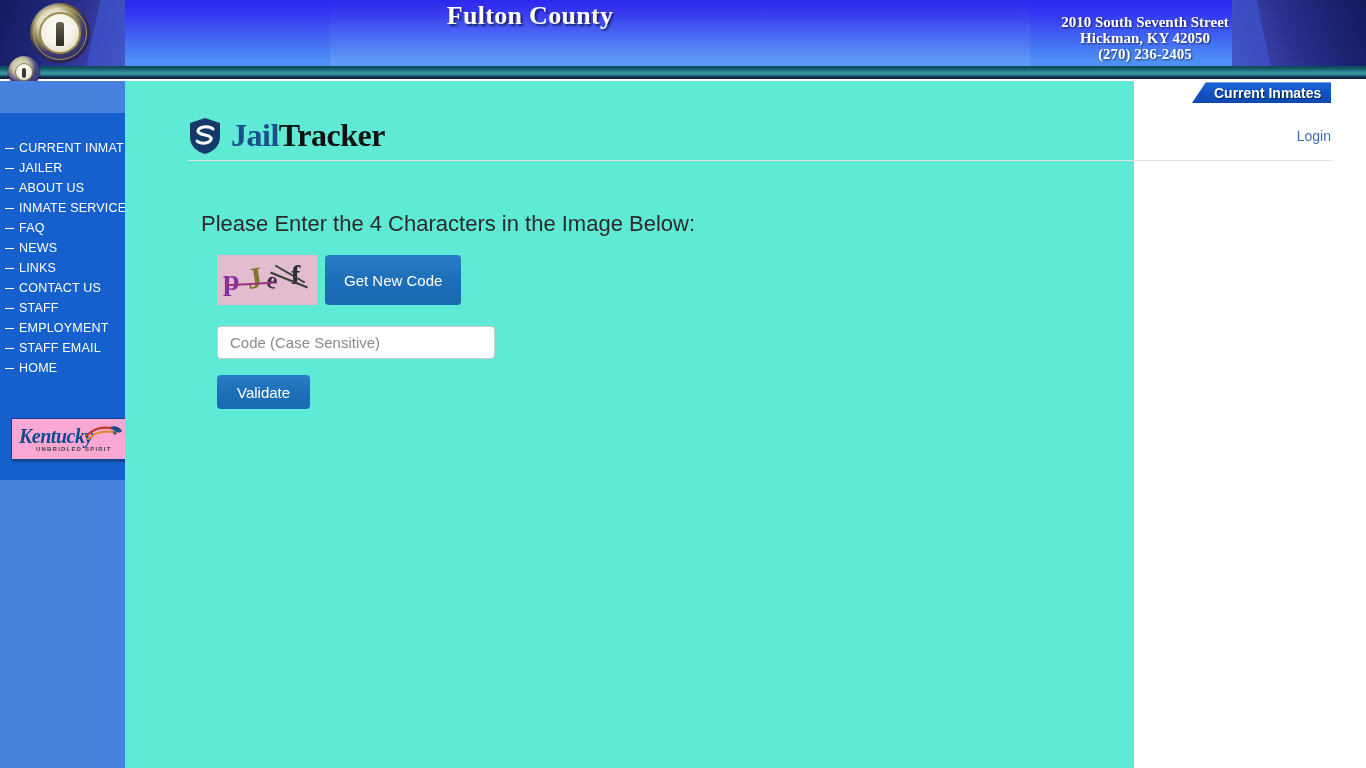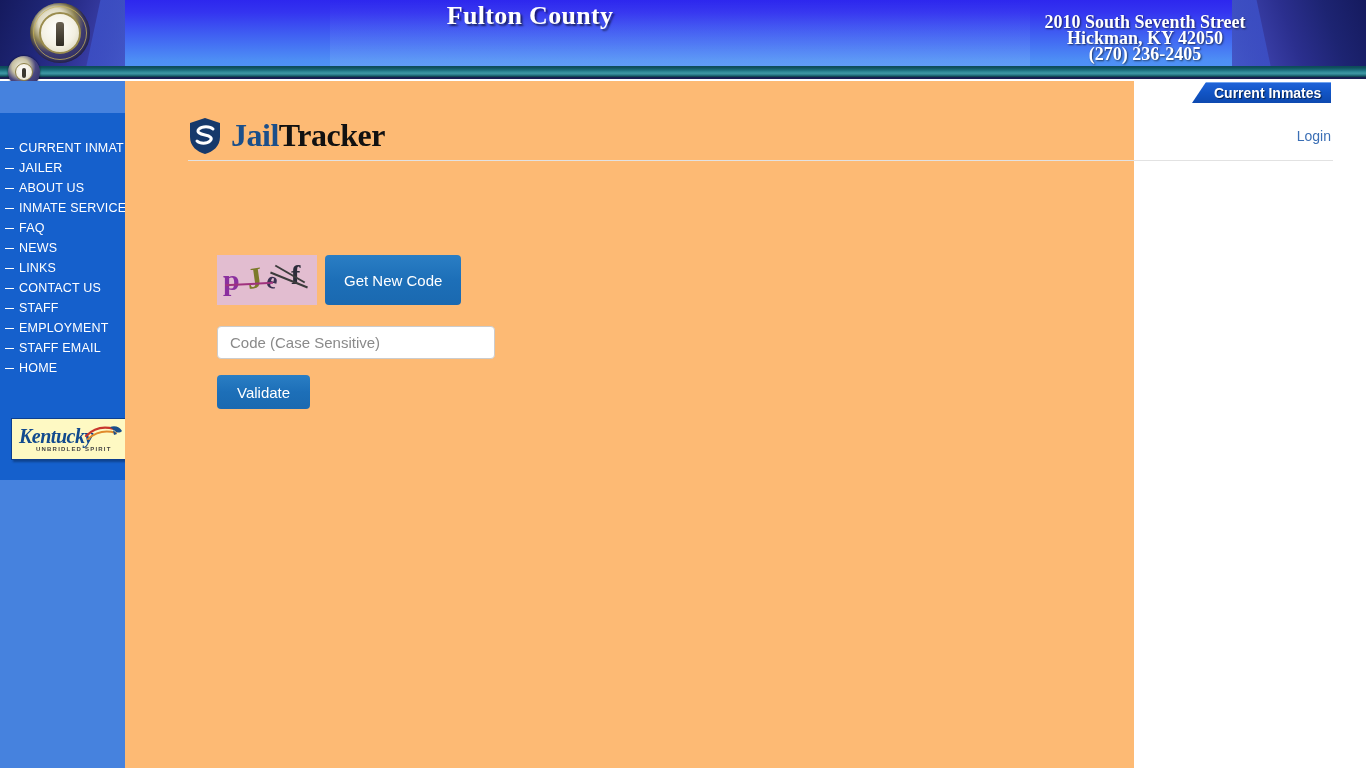--- a/index.html
+++ b/index.html
@@ -67,21 +67,21 @@
     text-align:center; color:#ffffff;
     font-family:"Liberation Serif", serif; font-weight:bold; font-size:26px;
     line-height:28px; letter-spacing:.3px;
     text-shadow: 2px 2px 2px rgba(0,0,0,.55);
   }
   .banner-title .l2 { display:block; padding-left:58px; }
 
   .banner-address {
     position:absolute; left:1040px; top:14px; width:210px; text-align:center;
     color:#ffffff; font-family:"Liberation Serif", serif; font-weight:bold;
-    font-size:18px; line-height:16px; text-shadow: 1px 1px 2px rgba(0,0,0,.6);
+    font-size:15px; line-height:16px; text-shadow: 1px 1px 2px rgba(0,0,0,.6);
   }
 
   
   .teal-bar {
     position:absolute; left:0; top:66px; width:1366px; height:13px;
     background: linear-gradient(to bottom,
       #0d4a58 0%, #10515f 16%, #1a6a78 34%, #2e8795 52%, #3f98a4 66%,
       #2b7c8b 80%, #15525f 93%, #0b3b47 100%);
     border-bottom: 2px solid #1a1f52;
   }
@@ -133,39 +133,39 @@
     text-decoration:none; cursor:pointer;
   }
   .nav-dash {
     display:inline-block; width:9px; height:1px; background:#ffffff;
     margin-right:5px; flex:none;
   }
 
   
   .ky-box {
     position:absolute; left:11px; top:305px; width:118px; height:42px;
-    background:#fef9c3; border:1px solid #0d3f8e;
+    background:#f9a8d4; border:1px solid #0d3f8e;
     box-shadow: 2px 2px 2px rgba(0,0,0,.3);
     overflow:hidden;
   }
   .ky-word {
     position:absolute; left:7px; top:6px;
     font-family:"Liberation Serif", serif; font-style:italic; font-weight:bold;
     font-size:20px; color:#124a8e; letter-spacing:-0.5px;
   }
   .ky-sub {
     position:absolute; left:24px; top:27px;
     font-size:6px; font-weight:bold; letter-spacing:1.2px; color:#444444;
   }
   .ky-horse {
     position:absolute; right:4px; top:4px; width:40px; height:20px;
   }
 
   
-  .content { position:absolute; left:125px; top:81px; width:1009px; height:687px; background:#fdba74; }
+  .content { position:absolute; left:125px; top:81px; width:1009px; height:687px; background:#5eead4; }
 
   .jt-header {
     position:absolute; left:63px; top:30px; width:1145px; height:50px;
     border-bottom:1px solid #e2e2e2;
     display:flex; align-items:center; justify-content:space-between;
   }
   .jt-logo { display:flex; align-items:center; }
   .jt-shield { width:34px; height:38px; margin-right:9px; }
   .jt-text { font-family:"Liberation Serif", serif; font-weight:bold; font-size:32px; letter-spacing:-0.5px; }
   .jt-text .jail { color:#1b4f8a; }
@@ -321,20 +321,21 @@
           <path d="M17 1 L32 6 V20 C32 29 25 35 17 37 C9 35 2 29 2 20 V6 Z" fill="#16396b"></path>
           <path d="M25 12 C22 9, 14 9, 11 12 C8 15, 12 17, 17 18 C22 19, 25 21, 22 24 C19 27, 12 27, 9 24" stroke="#ffffff" stroke-width="3" fill="none" stroke-linecap="round"></path>
         </svg>
         <span class="jt-text">
           <span class="jail">Jail</span><span class="tracker">Tracker</span>
         </span>
       </div>
       <a class="login-link">Login</a>
     </div>
 
+    <div class="prompt">Please Enter the 4 Characters in the Image Below:</div>
 
     <div class="captcha-row">
       <div class="captcha-img" style="background: rgb(226, 189, 208);">
         <span class="cap-ch" style="left: 6px; top: 8px; font-size: 30px; color: rgb(138, 47, 158);">p</span>
         <span class="cap-ch" style="left: 30px; top: 6px; font-size: 30px; transform: rotate(-8deg); color: rgb(124, 122, 42);">J</span>
         <span class="cap-ch" style="left: 50px; top: 12px; font-size: 24px; transform: rotate(14deg); color: rgb(58, 48, 80);">e</span>
         <span class="cap-ch" style="left: 74px; top: 4px; font-size: 28px; color: rgb(44, 44, 58);">f</span>
         <span class="cap-line" style="left:8px; top:28px; width:48px; background:#a0327e; transform:rotate(-3deg);"></span>
         <span class="cap-line" style="left:52px; top:24px; width:40px; transform:rotate(22deg);"></span>
         <span class="cap-line" style="left:56px; top:18px; width:34px; transform:rotate(30deg);"></span>

